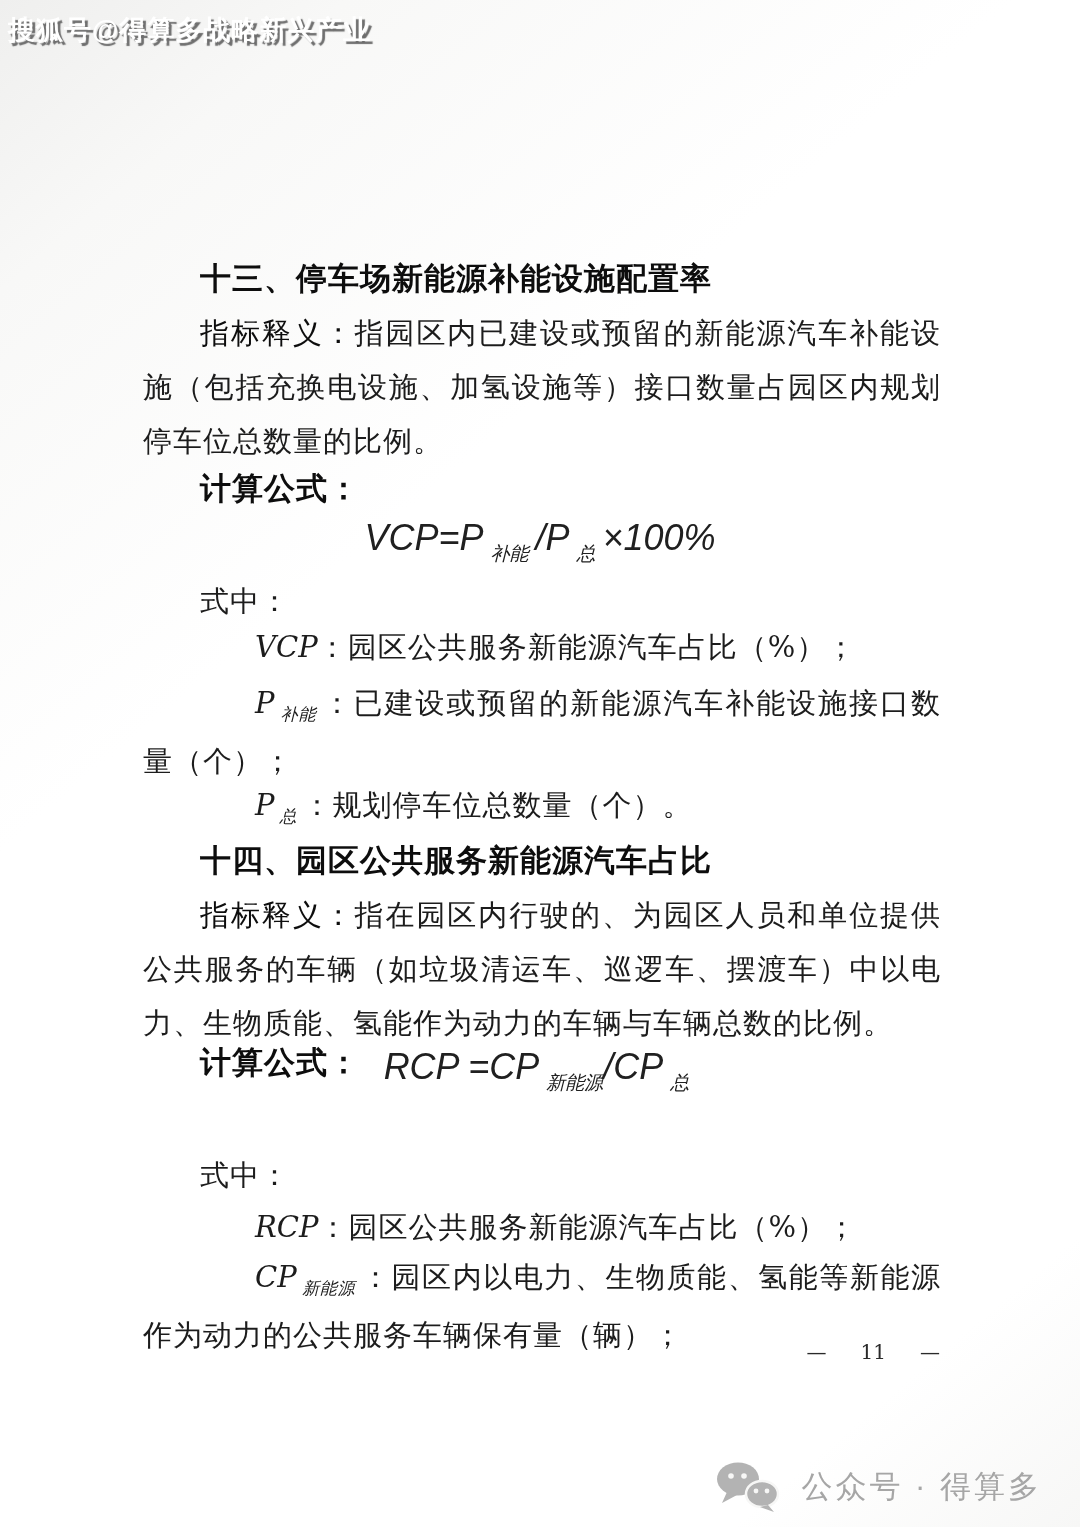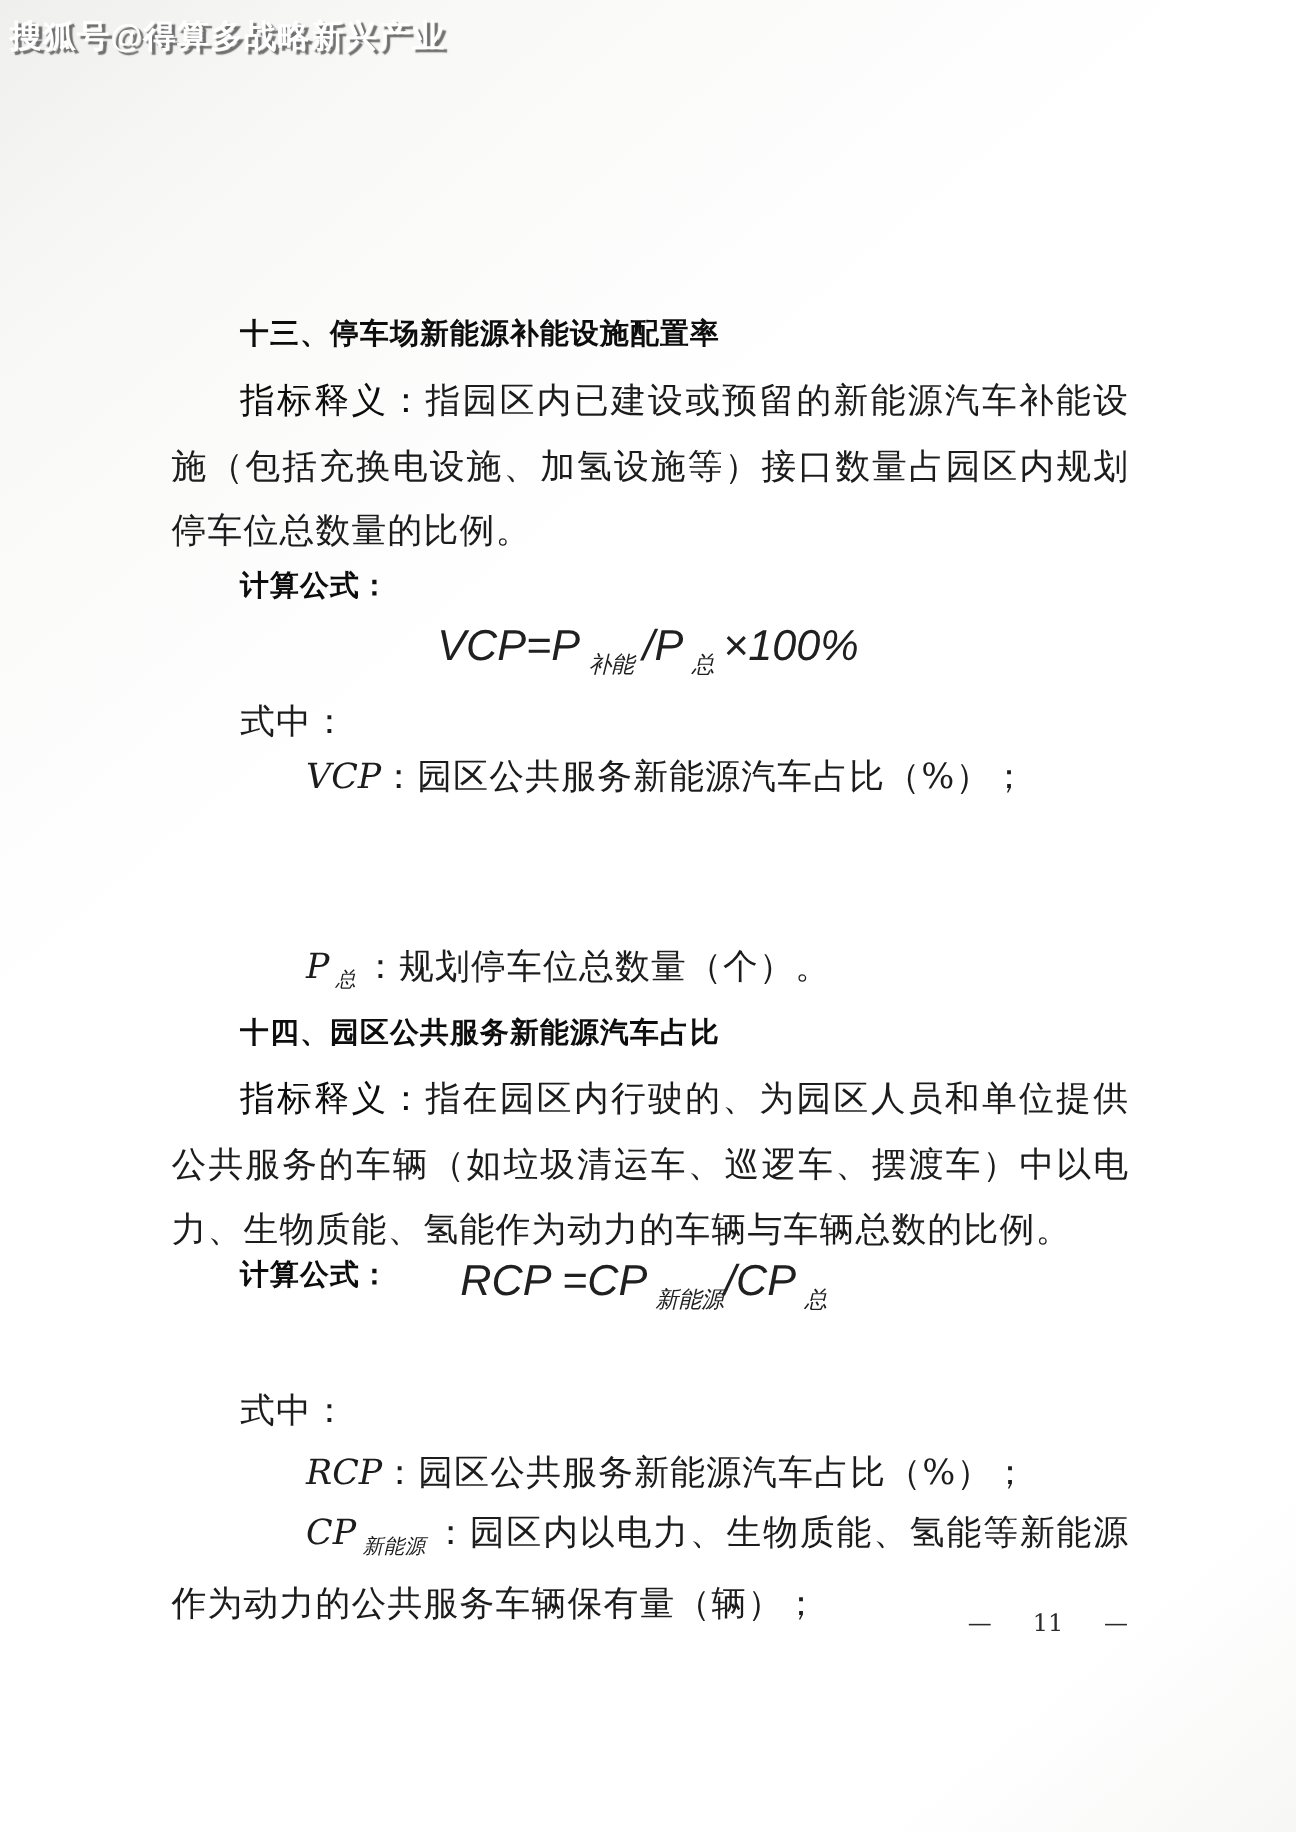--- a/index.html
+++ b/index.html
@@ -38,21 +38,21 @@
     line-height: 54px;
     text-align: justify;
     letter-spacing: 1px;
   }
   .indent2 { text-indent: 57px; }
   .indent4 { text-indent: 112px; }
 
   .heading {
     font-family: "Liberation Sans", "DejaVu Sans", sans-serif;
     font-weight: bold;
-    font-size: 24px;
+    font-size: 31px;
     color: #0d0d0d;
     line-height: 38px;
     text-align: left;
   }
   .boldlabel {
     font-family: "Liberation Sans", "DejaVu Sans", sans-serif;
     font-weight: normal;
     color: #0d0d0d;
   }
 
@@ -132,33 +132,47 @@
   <p class="blk indent2" style="top:306px;"><span class="boldlabel">指标释义：</span><span>指园区内已建设或预留的新能源汽车补能设施（包括充换电设施、加氢设施等）接口数量占园区内规划停车位总数量的比例。</span></p>
 
   <p class="blk heading" style="top:470px; padding-left:57px;">计算公式：</p>
 
   <div class="formula" style="top:516px;"><span>VCP=P</span><span class="subsc">补能</span><span>/P</span><span class="subsc">总</span><span>×100%</span></div>
 
   <p class="blk indent2" style="top:574px;">式中：</p>
 
   <p class="blk indent4" style="top:620px;"><span class="itvar">VCP</span><span>：园区公共服务新能源汽车占比（%）；</span></p>
 
+  <p class="blk indent4" style="top:676px;"><span class="itvar">P</span><span class="subsc">补能</span><span>：已建设或预留的新能源汽车补能设施接口数量（个）；</span></p>
 
   <p class="blk indent4" style="top:778px;"><span class="itvar">P</span><span class="subsc">总</span><span>：规划停车位总数量（个）。</span></p>
 
   <h2 class="blk heading" style="top:842px; padding-left:57px;">十四、园区公共服务新能源汽车占比</h2>
 
   <p class="blk indent2" style="top:888px;"><span class="boldlabel">指标释义：</span><span>指在园区内行驶的、为园区人员和单位提供公共服务的车辆（如垃圾清运车、巡逻车、摆渡车）中以电力、生物质能、氢能作为动力的车辆与车辆总数的比例。</span></p>
 
   <p class="blk heading" style="top:1044px; padding-left:57px;">计算公式：</p>
 
   <div class="formula" style="top:1045px;"><span>RCP =CP</span><span class="subsc" style="margin-right:0;">新能源</span><span>/CP</span><span class="subsc">总</span></div>
 
   <p class="blk indent2" style="top:1148px;">式中：</p>
 
   <p class="blk indent4" style="top:1200px;"><span class="itvar">RCP</span><span>：园区公共服务新能源汽车占比（%）；</span></p>
 
   <p class="blk indent4" style="top:1250px;"><span class="itvar">CP</span><span class="subsc">新能源</span><span>：园区内以电力、生物质能、氢能等新能源作为动力的公共服务车辆保有量（辆）；</span></p>
 
   <div class="pagenum"><span>—</span><span class="gap"></span><span>11</span><span class="gap"></span><span>—</span></div>
 
+  <div class="footer">
+    <svg class="wechat-icon" viewBox="0 0 70 50" aria-hidden="true">
+      <ellipse cx="23" cy="17" rx="21" ry="16.5" fill="#b3b3b3"></ellipse>
+      <path d="M12 30 L7 41 L22 33 Z" fill="#b3b3b3"></path>
+      <circle cx="16" cy="14" r="2.8" fill="#f7f7f6"></circle>
+      <circle cx="29" cy="14" r="2.8" fill="#f7f7f6"></circle>
+      <ellipse cx="47" cy="32" rx="16" ry="13" fill="#b3b3b3" stroke="#f7f7f6" stroke-width="2.5"></ellipse>
+      <path d="M53 43 L59 50 L45 45 Z" fill="#b3b3b3"></path>
+      <circle cx="41" cy="29" r="2.4" fill="#f7f7f6"></circle>
+      <circle cx="52" cy="29" r="2.4" fill="#f7f7f6"></circle>
+    </svg>
+    <span class="footer-text">公众号 · 得算多</span>
+  </div>
 
 </div>
 
 </body></html>

